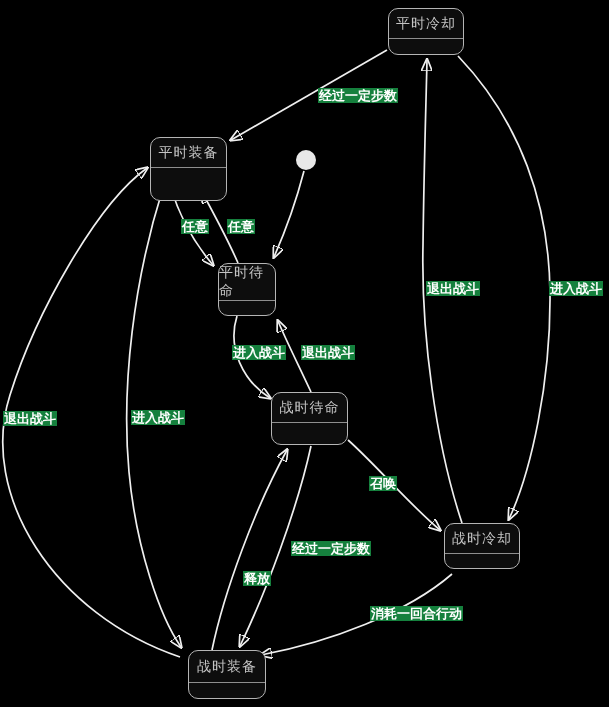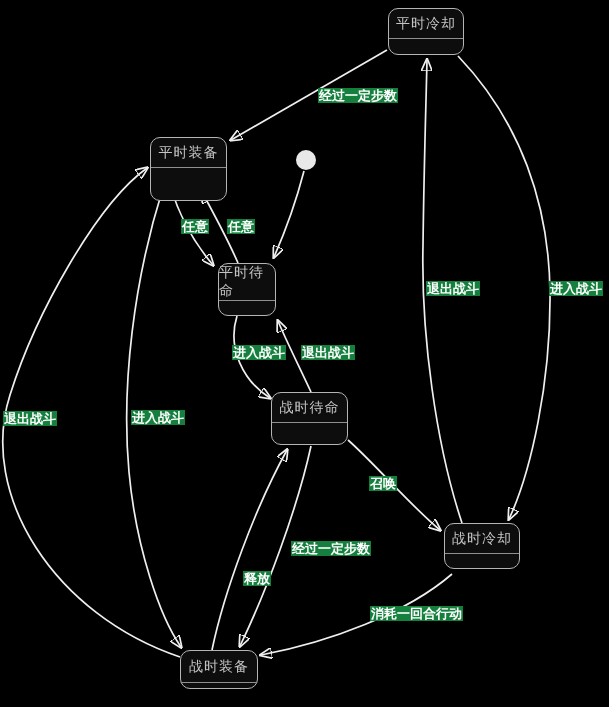--- a/index.html
+++ b/index.html
@@ -58,21 +58,21 @@
     <div class="node-body"></div>
   </div>
   <div class="node" style="left:271px;top:392px;width:77px;height:53px">
     <div class="node-title">战时待命</div>
     <div class="node-body"></div>
   </div>
   <div class="node" style="left:444px;top:523px;width:76px;height:46px">
     <div class="node-title">战时冷却</div>
     <div class="node-body"></div>
   </div>
-  <div class="node" style="left:180px;top:650px;width:78px;height:39px">
+  <div class="node" style="left:188px;top:650px;width:78px;height:49px">
     <div class="node-title" style="flex-basis:31px">战时装备</div>
     <div class="node-body"></div>
   </div>
 
   <div class="edge-label" style="left:318px;top:88px">经过一定步数</div>
   <div class="edge-label" style="left:181px;top:219px">任意</div>
   <div class="edge-label" style="left:227px;top:219px">任意</div>
   <div class="edge-label" style="left:232px;top:345px">进入战斗</div>
   <div class="edge-label" style="left:301px;top:345px">退出战斗</div>
   <div class="edge-label" style="left:3px;top:411px">退出战斗</div>

